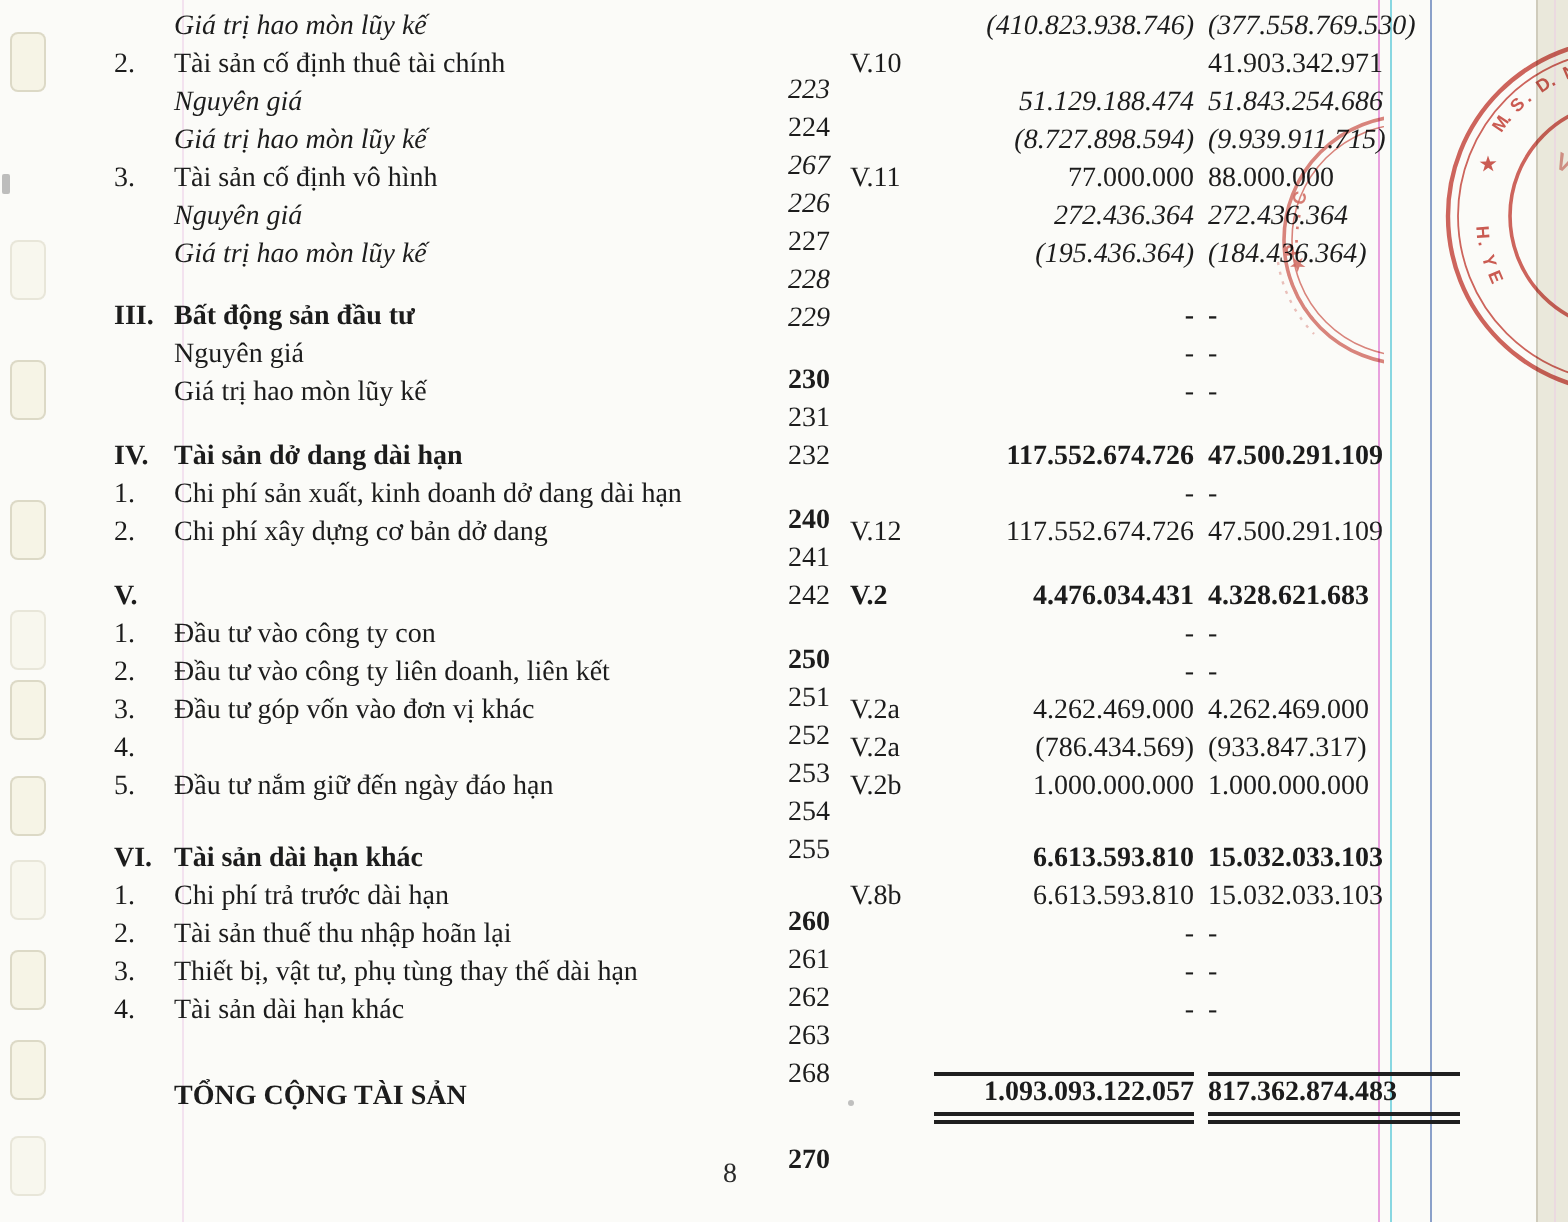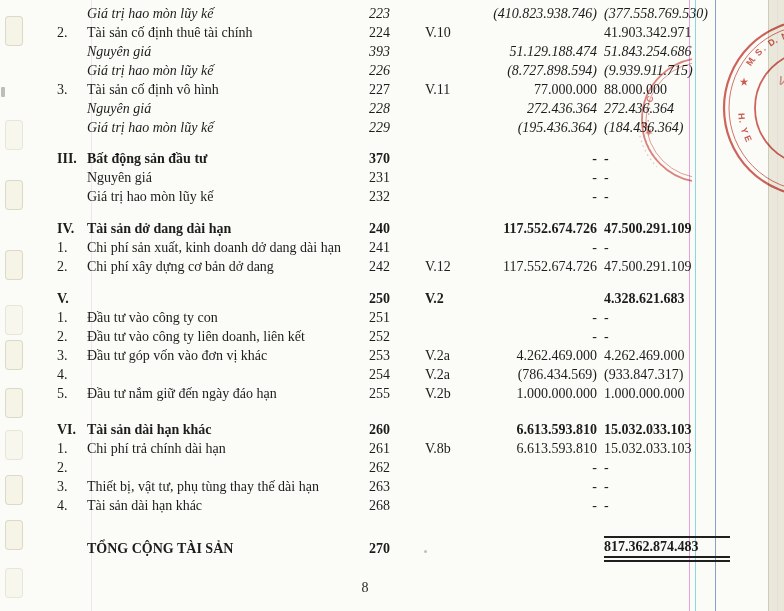--- a/index.html
+++ b/index.html
@@ -16,21 +16,21 @@
         background:rgba(246,243,228,.95);border:1px solid rgba(182,176,150,.45);}
   .smudge{position:absolute;background:#8a8a8a;border-radius:1px;}
   .dot{position:absolute;width:3px;height:3px;border-radius:50%;background:#9a9a9a;opacity:.6;}
   
   #sheet{position:absolute;left:57px;top:4px;width:690px;}
   .row{position:relative;height:19px;font-size:14px;line-height:19px;white-space:nowrap;}
   .gap{position:relative;}
   .c{position:absolute;top:0;white-space:nowrap;}
   .c-num{left:0;width:28px;}
   .c-label{left:30px;}
-  .c-code{left:312px;width:30px;}
+  .c-code{left:337px;width:30px;margin-top:32px;}
   .c-note{left:368px;width:40px;}
   .c-v1{left:410px;width:130px;text-align:right;}
   .c-v2{left:547px;width:126px;text-align:left;}
   .row.it .c-label,.row.it .c-code,.row.it .c-v1,.row.it .c-v2{font-style:italic;}
   .row.bold .c-num,.row.bold .c-label,.row.bold .c-code,.row.bold .c-note,
   .row.bold .c-v1,.row.bold .c-v2{font-weight:700;}
   .row.total{height:26px;line-height:26px;font-weight:700;}
   .row.total .c-v1,.row.total .c-v2{
     border-top:2px solid #1f1f1f;border-bottom:6px double #1f1f1f;
     height:18px;line-height:18px;top:0;box-sizing:content-box;
@@ -79,21 +79,21 @@
     <div class="row">
     <span class="c c-num">2.</span>
     <span class="c c-label">Tài sản cố định thuê tài chính</span>
     <span class="c c-code">224</span>
     <span class="c c-note">V.10</span>
     <span class="c c-v2">41.903.342.971</span>
   </div>
     <div class="row it">
     <span class="c c-num"></span>
     <span class="c c-label">Nguyên giá</span>
-    <span class="c c-code">393</span>
+    <span class="c c-code">267</span>
     <span class="c c-note"></span>
     <span class="c c-v1">51.129.188.474</span>
     <span class="c c-v2">51.843.254.686</span>
   </div>
     <div class="row it">
     <span class="c c-num"></span>
     <span class="c c-label">Giá trị hao mòn lũy kế</span>
     <span class="c c-code">226</span>
     <span class="c c-note"></span>
     <span class="c c-v1">(8.727.898.594)</span>
@@ -120,21 +120,21 @@
     <span class="c c-label">Giá trị hao mòn lũy kế</span>
     <span class="c c-code">229</span>
     <span class="c c-note"></span>
     <span class="c c-v1">(195.436.364)</span>
     <span class="c c-v2">(184.436.364)</span>
   </div>
     <div class="gap" style="height: 12px;"></div>
     <div class="row bold">
     <span class="c c-num">III.</span>
     <span class="c c-label">Bất động sản đầu tư</span>
-    <span class="c c-code">370</span>
+    <span class="c c-code">230</span>
     <span class="c c-note"></span>
     <span class="c c-v1">-</span>
     <span class="c c-v2">-</span>
   </div>
     <div class="row">
     <span class="c c-num"></span>
     <span class="c c-label">Nguyên giá</span>
     <span class="c c-code">231</span>
     <span class="c c-note"></span>
     <span class="c c-v1">-</span>
@@ -171,20 +171,21 @@
     <span class="c c-code">242</span>
     <span class="c c-note">V.12</span>
     <span class="c c-v1">117.552.674.726</span>
     <span class="c c-v2">47.500.291.109</span>
   </div>
     <div class="gap" style="height: 13px;"></div>
     <div class="row bold">
     <span class="c c-num">V.</span>
     <span class="c c-code">250</span>
     <span class="c c-note">V.2</span>
+    <span class="c c-v1">4.476.034.431</span>
     <span class="c c-v2">4.328.621.683</span>
   </div>
     <div class="row">
     <span class="c c-num">1.</span>
     <span class="c c-label">Đầu tư vào công ty con</span>
     <span class="c c-code">251</span>
     <span class="c c-note"></span>
     <span class="c c-v1">-</span>
     <span class="c c-v2">-</span>
   </div>
@@ -223,28 +224,29 @@
     <div class="row bold">
     <span class="c c-num">VI.</span>
     <span class="c c-label">Tài sản dài hạn khác</span>
     <span class="c c-code">260</span>
     <span class="c c-note"></span>
     <span class="c c-v1">6.613.593.810</span>
     <span class="c c-v2">15.032.033.103</span>
   </div>
     <div class="row">
     <span class="c c-num">1.</span>
-    <span class="c c-label">Chi phí trả chính dài hạn</span>
+    <span class="c c-label">Chi phí trả trước dài hạn</span>
     <span class="c c-code">261</span>
     <span class="c c-note">V.8b</span>
     <span class="c c-v1">6.613.593.810</span>
     <span class="c c-v2">15.032.033.103</span>
   </div>
     <div class="row">
     <span class="c c-num">2.</span>
+    <span class="c c-label">Tài sản thuế thu nhập hoãn lại</span>
     <span class="c c-code">262</span>
     <span class="c c-note"></span>
     <span class="c c-v1">-</span>
     <span class="c c-v2">-</span>
   </div>
     <div class="row">
     <span class="c c-num">3.</span>
     <span class="c c-label">Thiết bị, vật tư, phụ tùng thay thế dài hạn</span>
     <span class="c c-code">263</span>
     <span class="c c-note"></span>
@@ -258,20 +260,21 @@
     <span class="c c-note"></span>
     <span class="c c-v1">-</span>
     <span class="c c-v2">-</span>
   </div>
     <div class="gap" style="height: 21px;"></div>
     <div class="row total bold">
     <span class="c c-num"></span>
     <span class="c c-label">TỔNG CỘNG TÀI SẢN</span>
     <span class="c c-code">270</span>
     <span class="c c-note"></span>
+    <span class="c c-v1">1.093.093.122.057</span>
     <span class="c c-v2">817.362.874.483</span>
   </div>
   </div>
 
 <svg class="stamp" style="left:700px;top:15px;" width="84" height="195" viewBox="700 15 84 195">
   <g stroke="var(--c-red)" fill="none" opacity="0.85">
     <circle cx="812" cy="108" r="88" stroke-width="2.2"></circle>
     <circle cx="812" cy="108" r="83" stroke-width="0.9"></circle>
     <circle cx="812" cy="108" r="57" stroke-width="1.8"></circle>
   </g>

